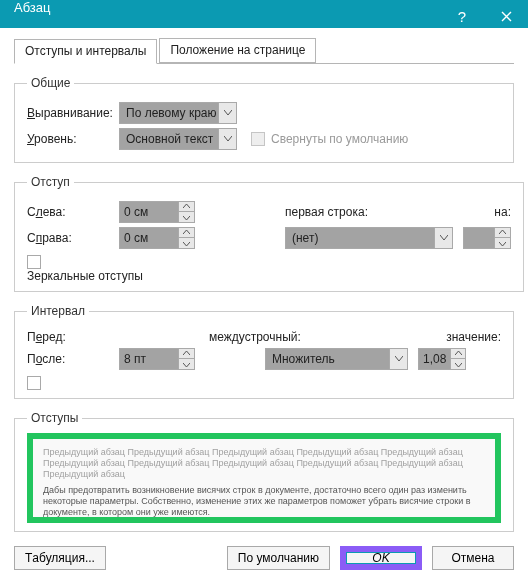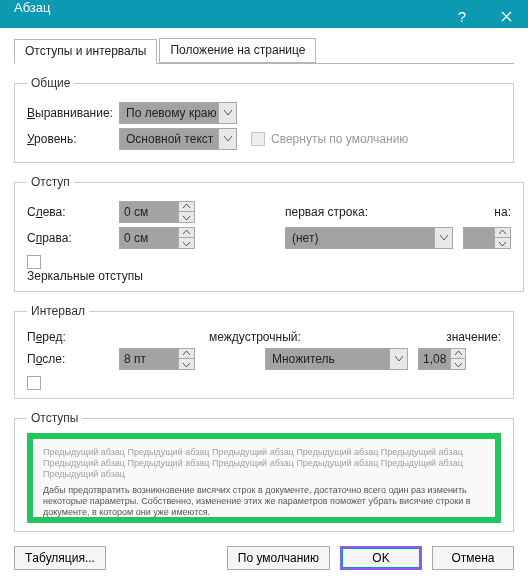--- a/index.html
+++ b/index.html
@@ -29,21 +29,21 @@
 .chk-row { display:flex; align-items:flex-start; margin-top:6px;flex-direction:column; }
 .chk { width:14px; height:14px; border:1px solid #a9a9a9; margin-right:6px; background:#fff; }
 .chk.disabled { background:#eee; border-color:#c5c5c5; }
 .chk-label { color:#222; }
 .chk-label.disabled { color:#9a9a9a; }
 .preview { border:6px solid #22c55e; background:#f9f9f9; padding:8px 10px; font-size:9px; color:#a0a0a0; line-height:1.2; height:90px; overflow:hidden; }
 .preview .dark { color:#555; margin-top:6px; display:block; }
 .btnbar { display:flex; gap:10px; margin-top:14px; align-items:center; }
 .spacer { flex:1; }
 .btn { min-width:82px; height:24px; border:1px solid #a9a9a9; background:#f5f5f5; display:flex; align-items:center; justify-content:center; font-size:12px; padding:0 10px; }
-.btn.default { border:2px solid #8b5cf6; box-shadow: inset 0 0 0 1px #0b9ab2; }
+.btn.default { border:6px solid #8b5cf6; box-shadow: inset 0 0 0 1px #0b9ab2; font-style: italic; }
 .small-lbl { color:#222; }
 svg { display:block; }
 </style>
 </head>
 <body>
 
 <div class="titlebar">
   <span class="title-text">Абзац</span>
   <div class="tbtn">
     <span>?</span>

